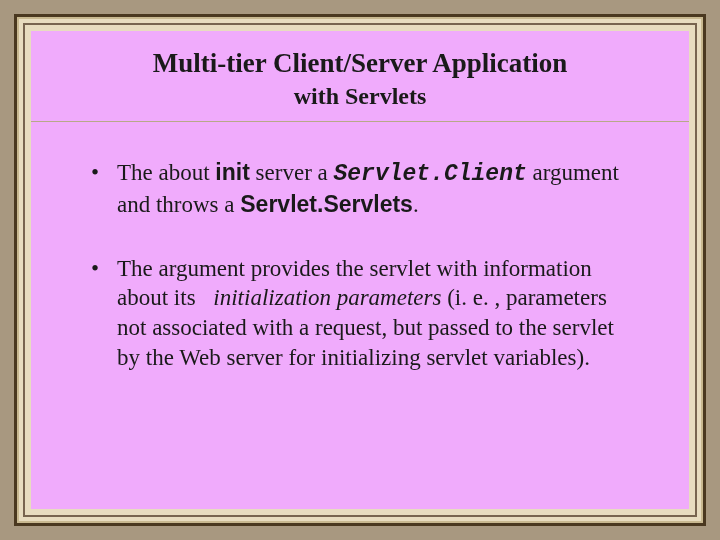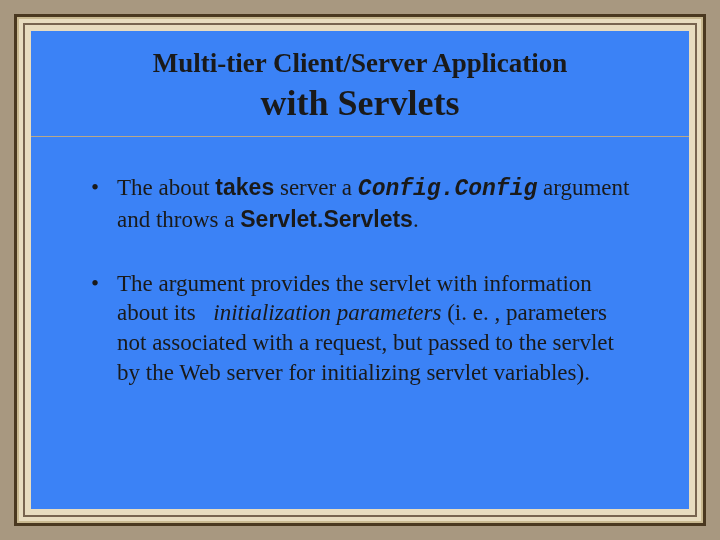--- a/index.html
+++ b/index.html
@@ -21,35 +21,35 @@
     box-shadow: inset 0 0 0 2px #c8b890,
                 inset 0 0 0 6px #e8dcc0,
                 inset 0 0 0 8px #786450;
   }
   .inner {
     position: absolute;
     left: 14px;
     top: 14px;
     right: 14px;
     bottom: 14px;
-    background: #3b82f6;
+    background: #f0abfc;
   }
   .title-block {
     text-align: center;
     padding: 16px 60px 10px 60px;
     border-bottom: 1px solid #b8a888;
     color: #1a1a1a;
   }
   .title-line1 {
     font-size: 27px;
     font-weight: bold;
     line-height: 1.25;
   }
   .title-line2 {
-    font-size: 36px;
+    font-size: 24px;
     font-weight: bold;
     line-height: 1.25;
   }
   .content {
     padding: 36px 50px 20px 66px;
     color: #1a1a1a;
     font-size: 23px;
     line-height: 1.3;
   }
   .bullet {
@@ -82,21 +82,21 @@
   <div class="inner">
 
     <div class="title-block">
       <div class="title-line1">Multi-tier Client/Server Application</div>
       <div class="title-line2">with Servlets</div>
     </div>
 
     <div class="content">
 
       <div class="bullet">
-        <span>The about </span><span class="sans-bold">takes</span><span> server a </span><span class="mono-bold-it">Config.Config</span><span> argument and throws a </span><span class="sans-bold">Servlet.Servlets</span><span>.</span>
+        <span>The about </span><span class="sans-bold">init</span><span> server a </span><span class="mono-bold-it">Servlet.Client</span><span> argument and throws a </span><span class="sans-bold">Servlet.Servlets</span><span>.</span>
       </div>
 
       <div class="bullet">
         <span>The argument provides the servlet with information about its </span><span class="ital">initialization parameters</span><span> (i. e. , parameters not associated with a request, but passed to the servlet by the Web server for initializing servlet variables).</span>
       </div>
 
     </div>
 
   </div>
 </div>

